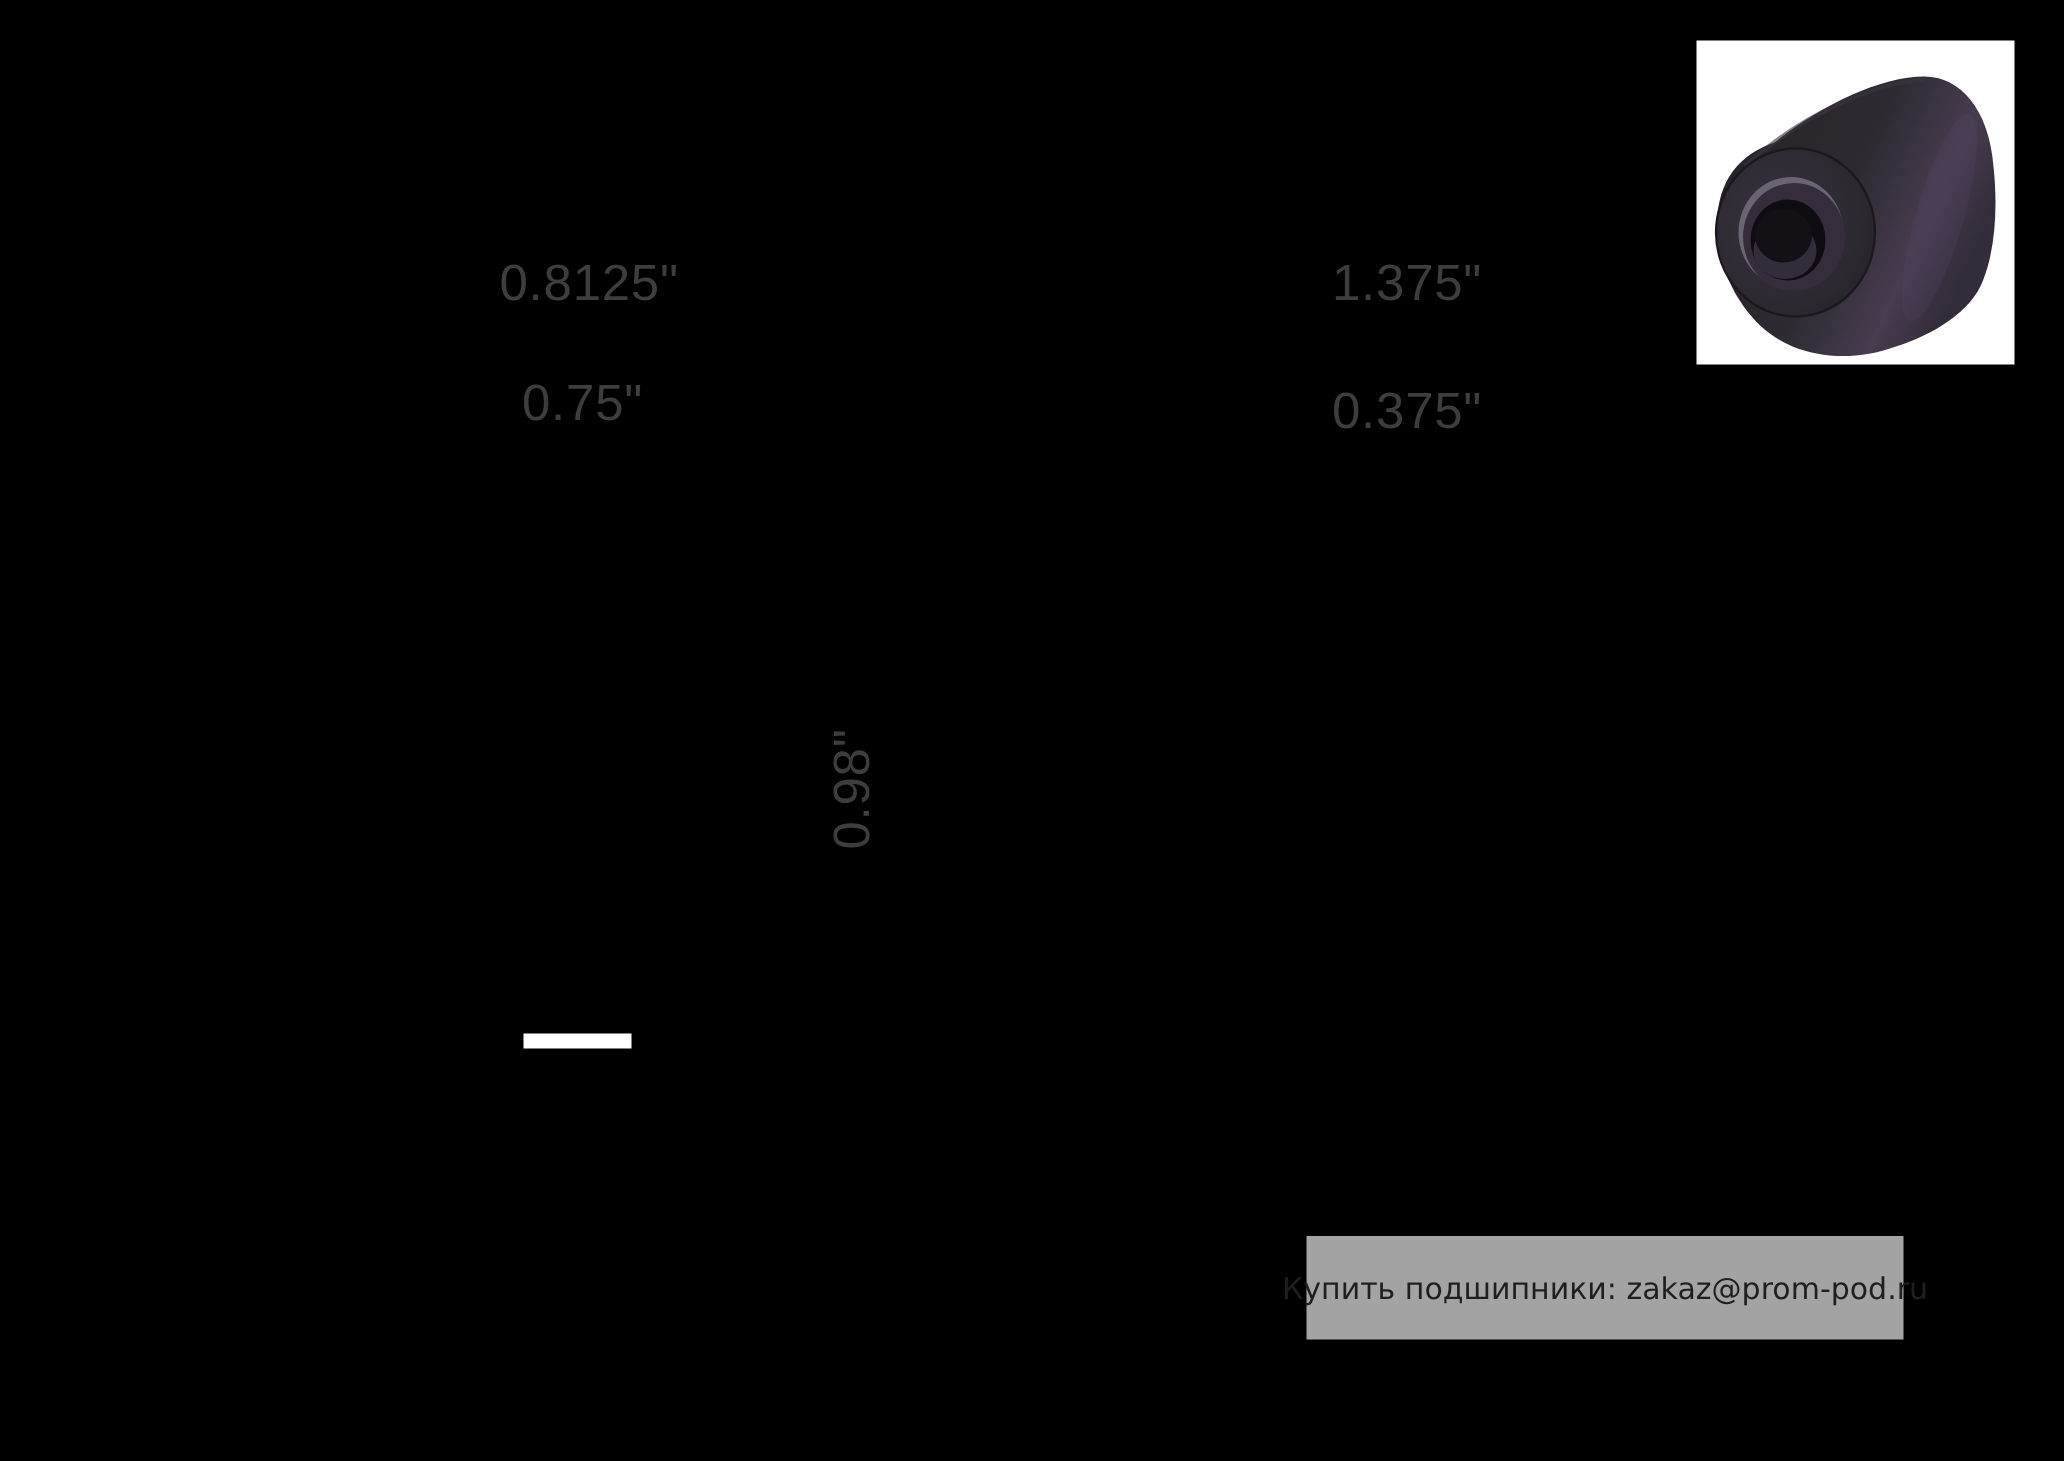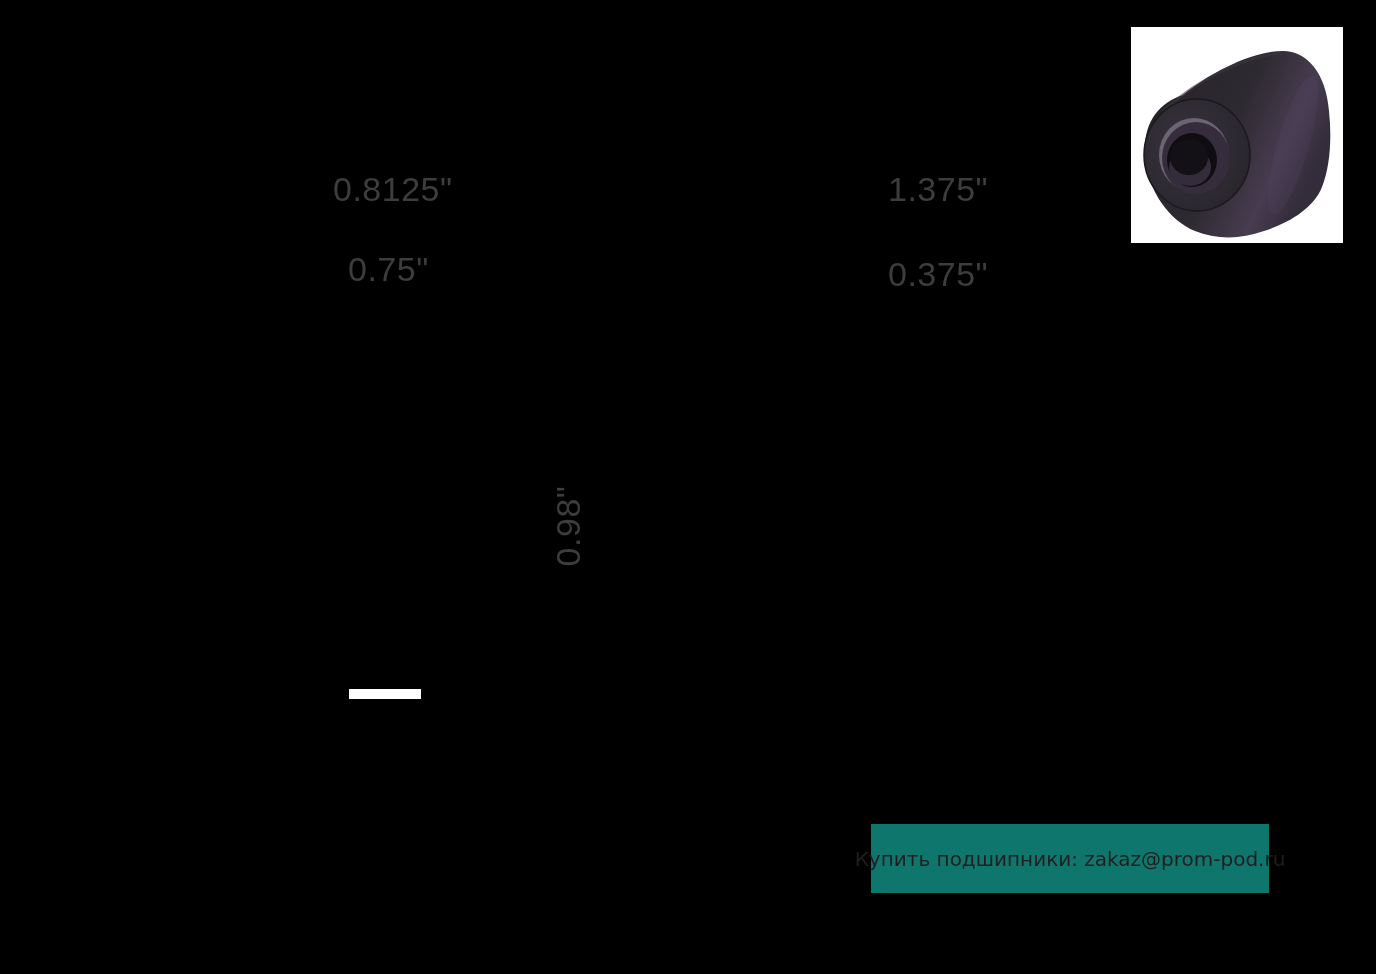--- a/index.html
+++ b/index.html
@@ -42,21 +42,21 @@
     left: 1131px; top: 27px;
     width: 212px; height: 216px;
     background: #ffffff;
   }
   .photo-panel svg { display: block; width: 212px; height: 216px; }
   
   .contact-banner {
     position: absolute;
     left: 871px; top: 824px;
     width: 398px; height: 69px;
-    background: #0f766e;
+    background: #a3a3a3;
     display: flex;
     align-items: center;
     justify-content: center;
   }
   .contact-banner span {
     font-family: "DejaVu Sans", sans-serif;
     font-size: 20px;
     color: #1f1f1f;
     white-space: nowrap;
   }

